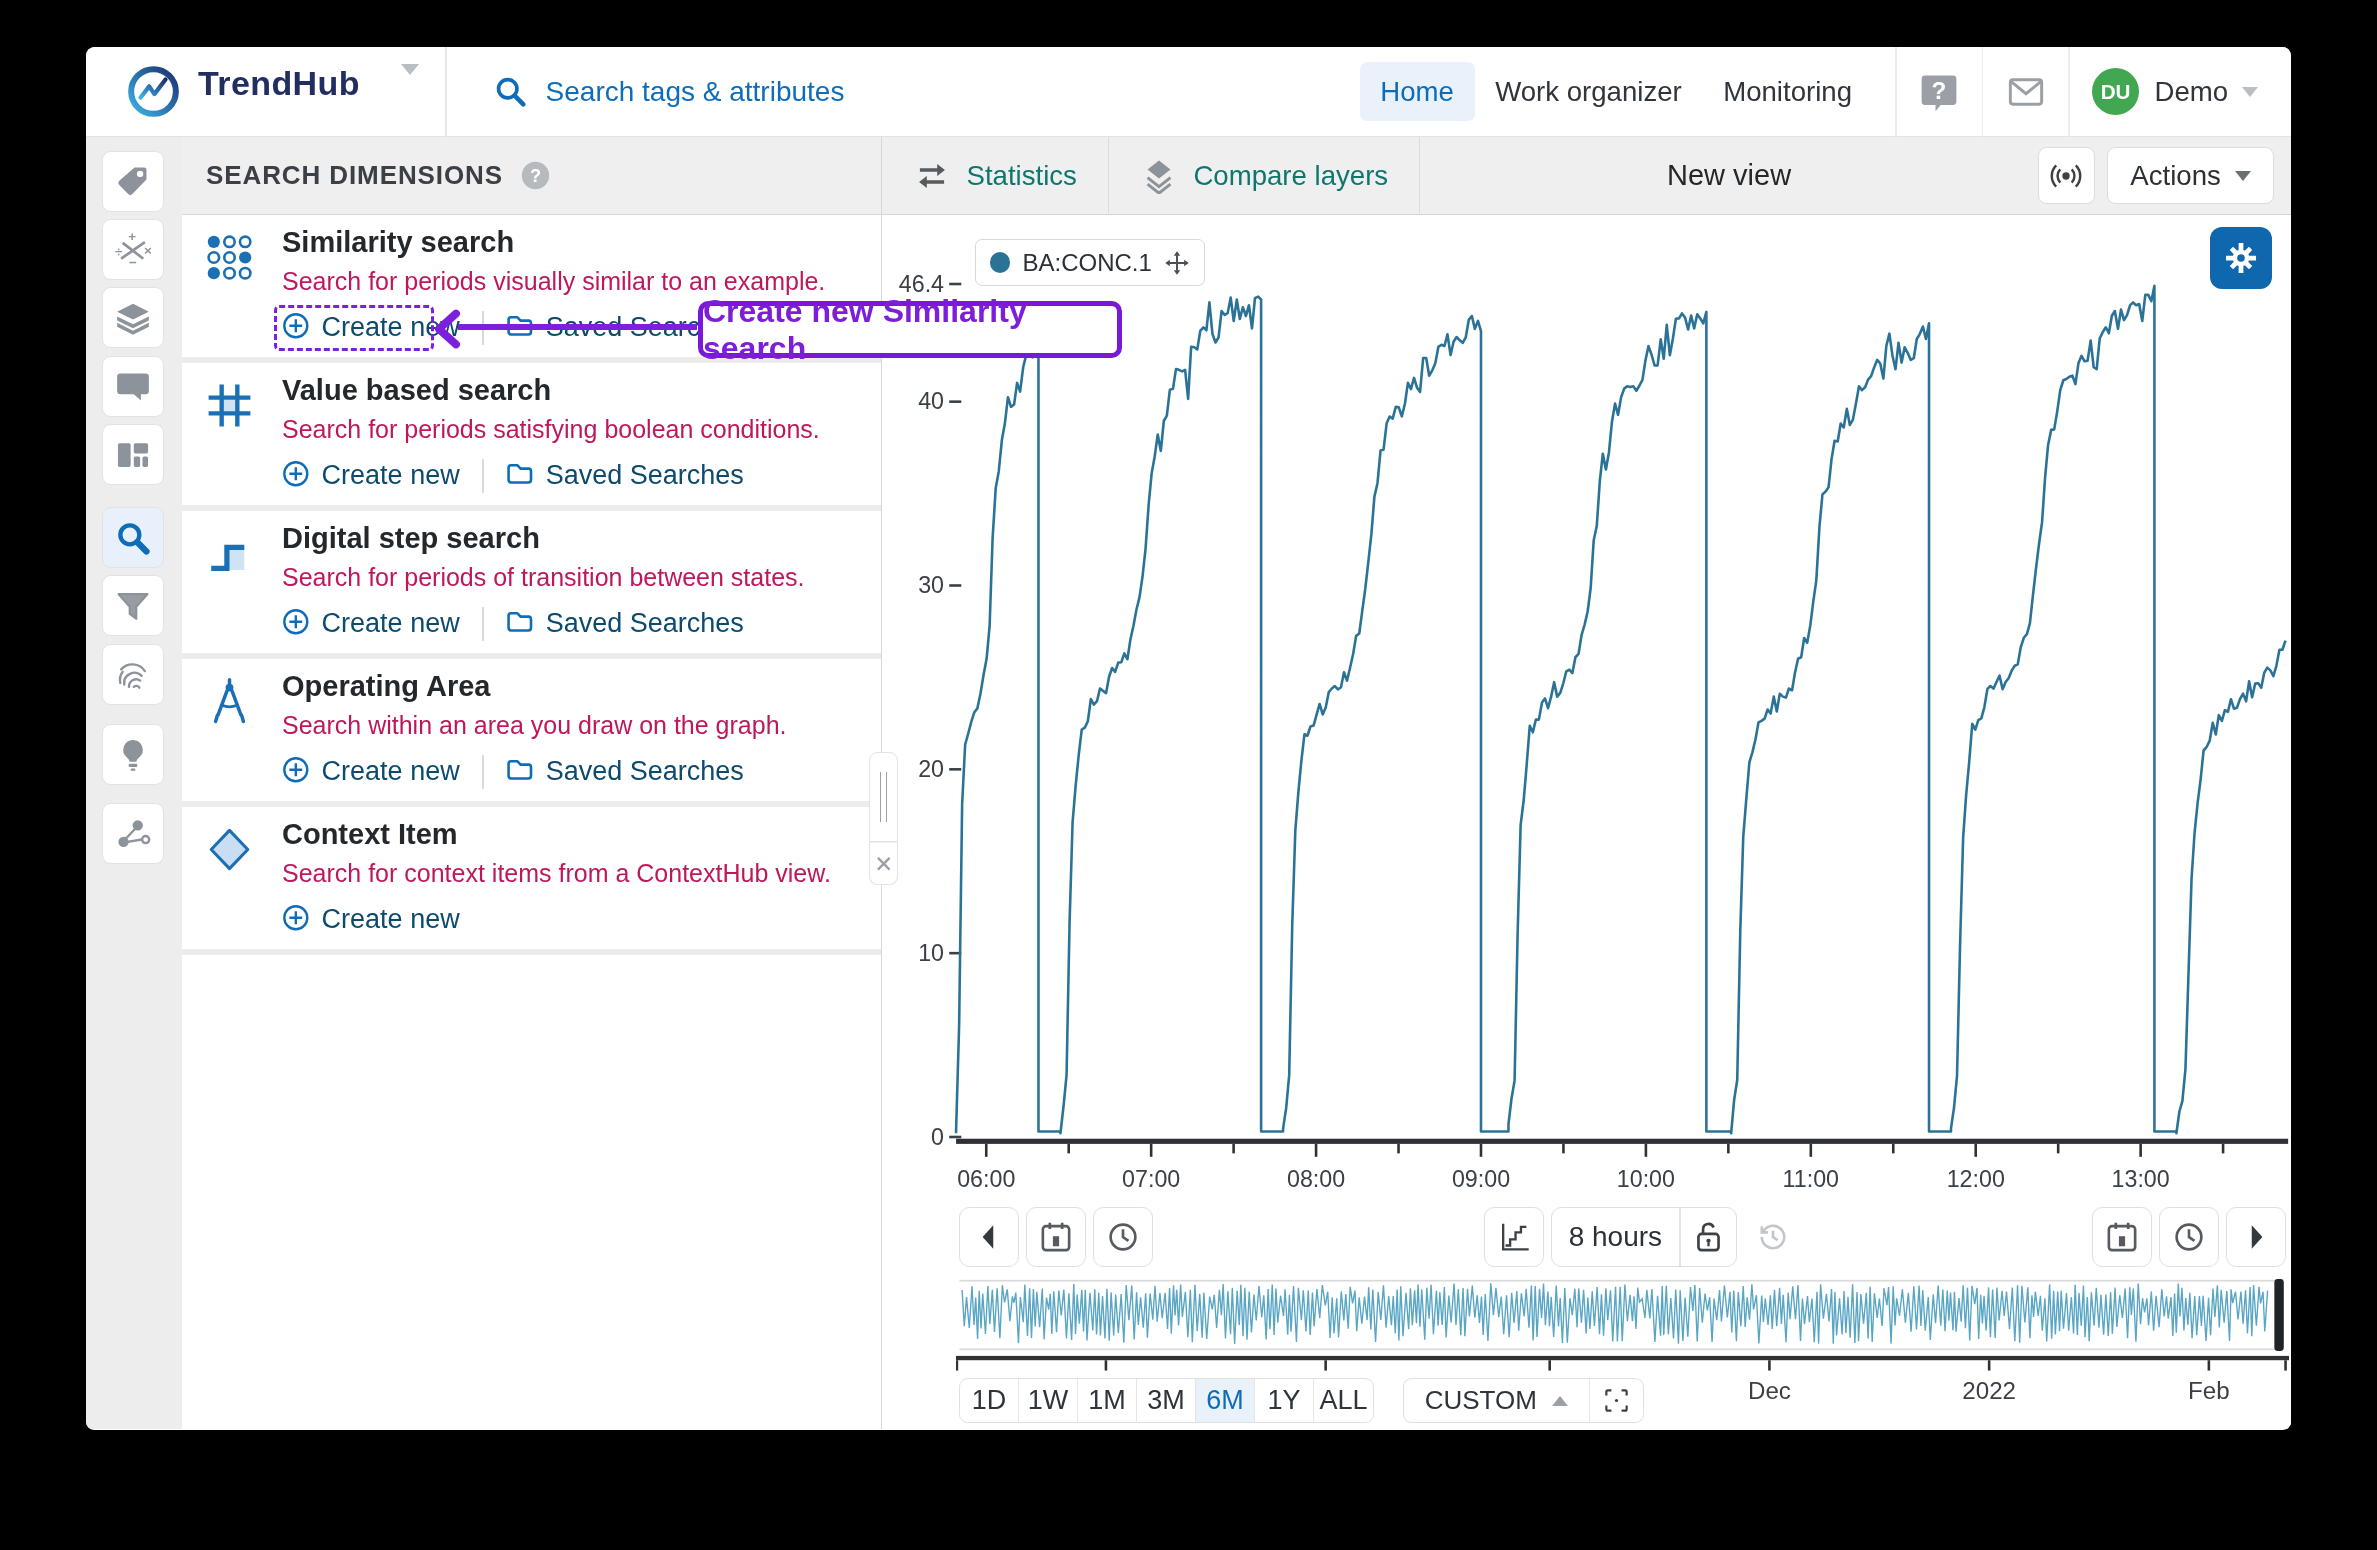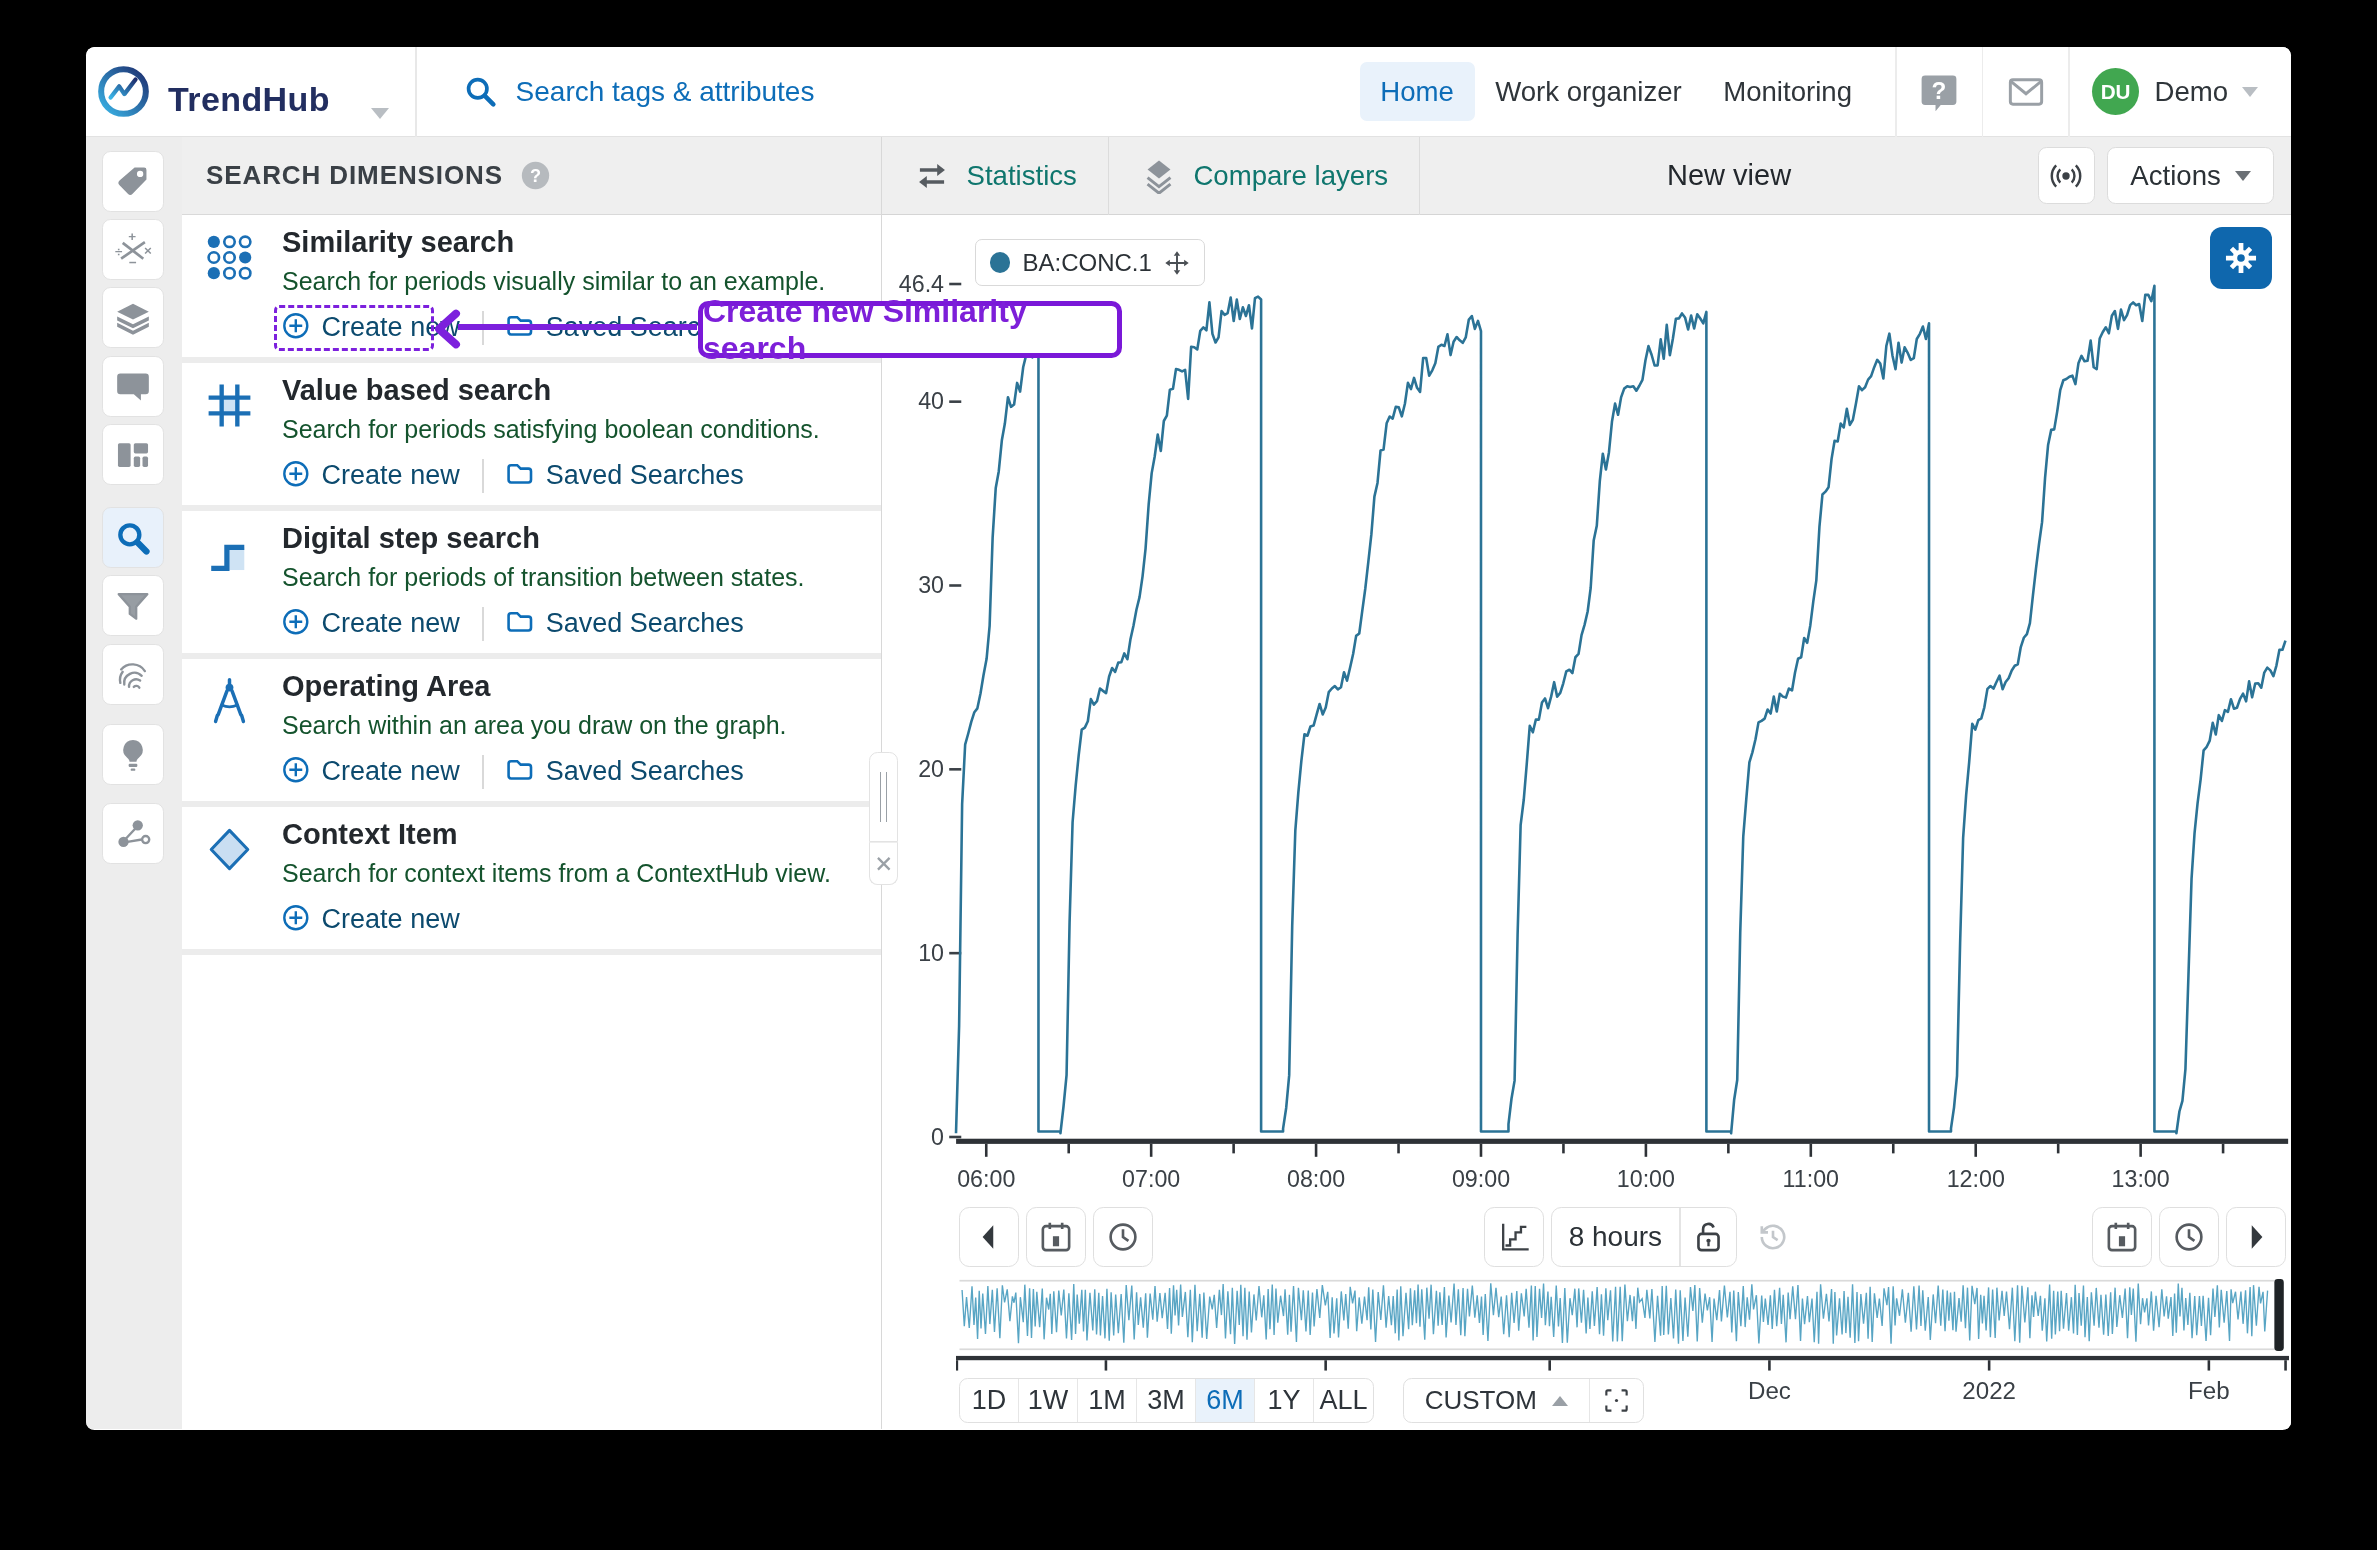--- a/index.html
+++ b/index.html
@@ -4,21 +4,21 @@
 <style>
   * { box-sizing: border-box; margin: 0; padding: 0; }
   html,body { width:2377px; height:1551px; overflow:hidden; }
   body { background:#000; font-family:"Liberation Sans", sans-serif; }
   .frame { position:relative; width:2377px; height:1551px; background:#000; }
   .app { position:absolute; left:86px; top:47px; width:2205px; height:1383px;
          background:#fff; border-radius:8.6px; overflow:hidden; }
 
   
   .topbar { height:90px; display:flex; align-items:center; border-bottom:0.9px solid #e2e2e2; background:#fff; }
-  .brand { display:flex; align-items:flex-end; gap:17px; padding-left:10px; }
+  .brand { display:flex; align-items:flex-start; gap:17px; padding-left:40px; }
   .brand-logo { width:55px; height:55px; }
   .brand-text { font-size:34px; color:#222e60; letter-spacing:0.4px; }
   .brand-text b { font-weight:700; }
   .brand-caret { width:0; height:0; border-left:9.5px solid transparent; border-right:9.5px solid transparent;
                  border-top:11.2px solid #b9bec3; margin-left:24px; }
   .topbar-div { width:1.7px; height:90px; background:#e8e8e8; margin-left:26px; }
   .searchbar { display:flex; align-items:center; gap:19px; padding-left:47px; flex:1; }
   .searchbar input { border:none; outline:none; font-size:28px; color:#0d6db8; width:517px;
                      font-family:"Liberation Sans",sans-serif; background:transparent; }
   .searchbar input::placeholder { color:#0d6db8; opacity:1; }
@@ -45,21 +45,21 @@
              display:flex; flex-direction:column; }
   .sd-header { height:78px; background:#efefef; border-bottom:0.9px solid #d9d9d9;
                display:flex; align-items:center; gap:17px; padding-left:24px; flex:none; }
   .sd-header-title { font-size:26px; font-weight:700; color:#3a4046; letter-spacing:0.9px; }
   .sd-cards { flex:1; background:#fff; }
   .sd-card { background:#fff; border-bottom:6px solid #ececec; height:148px;
              display:flex; gap:29px; padding:10.3px 0 0 24px; }
   .sd-ico { width:47px; padding-top:8.6px; flex:none; }
   .sd-ico svg { width:47px; height:47px; }
   .sd-title { font-size:29px; font-weight:600; color:#23282d; line-height:34px; }
-  .sd-desc { font-size:25px; color:#14532d; line-height:34px; margin-top:5.2px; }
+  .sd-desc { font-size:25px; color:#be185d; line-height:34px; margin-top:5.2px; }
   .sd-links { display:flex; align-items:center; gap:22.4px; margin-top:10.3px; height:38px; }
   .sd-link { display:flex; align-items:flex-start; gap:12px; color:#0c4a6e; font-size:27px; cursor:pointer; }
   .sd-link svg { width:27.6px; height:27.6px; }
   .sd-linksep { width:1.7px; height:34px; background:#d9d9d9; }
 
   .chartpanel { flex:1; display:flex; flex-direction:column; background:#fff; }
   .chart-header { height:78px; background:#efefef; border-bottom:0.9px solid #d5d5d5;
                   display:flex; align-items:center; flex:none; }
   .ch-btn { height:78px; display:flex; align-items:center; gap:15.5px; padding:0 31px;
             border-right:1.7px solid #dcdcdc; font-size:27.6px; color:#0f766e; }

